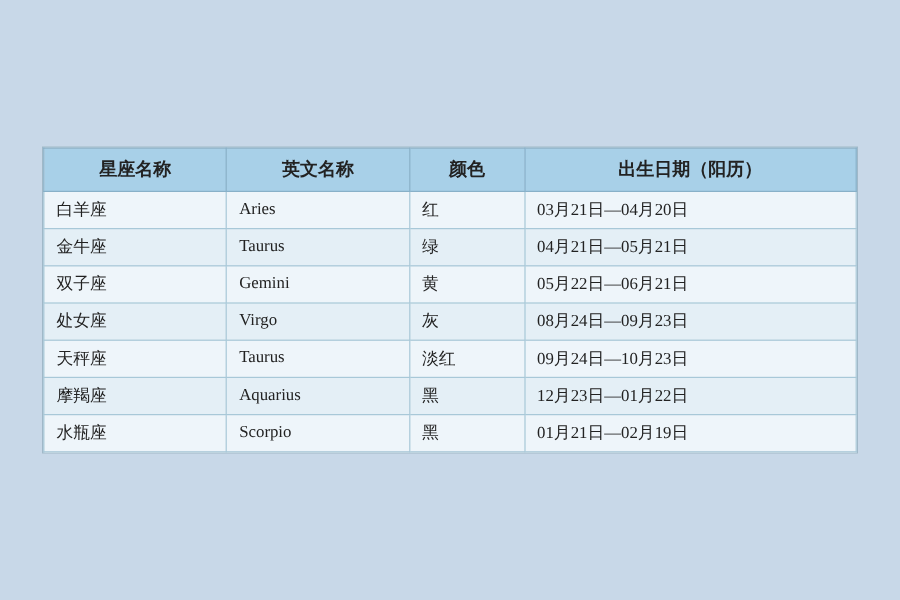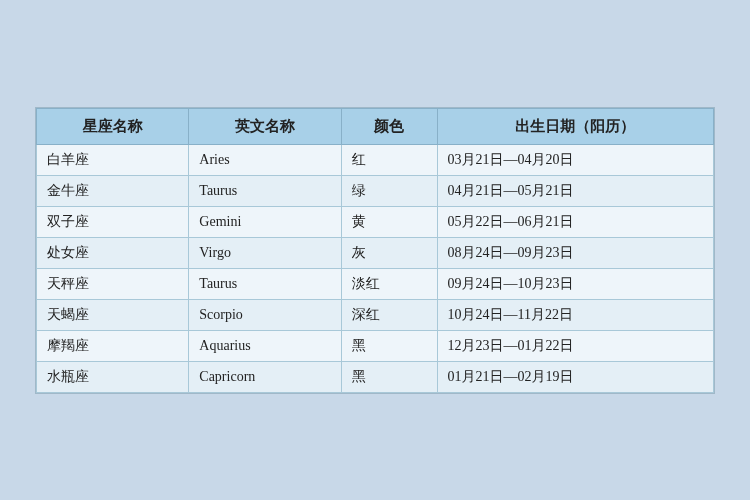--- a/index.html
+++ b/index.html
@@ -106,32 +106,26 @@
           <td>灰</td>
           <td>08月24日—09月23日</td>
         </tr>
         <tr>
           <td>天秤座</td>
           <td>Taurus</td>
           <td>淡红</td>
           <td>09月24日—10月23日</td>
         </tr>
         <tr>
-          <td>天蝎座</td>
-          <td>Scorpio</td>
-          <td>深红</td>
-          <td>10月24日—11月22日</td>
-        </tr>
-        <tr>
           <td>摩羯座</td>
           <td>Aquarius</td>
           <td>黑</td>
           <td>12月23日—01月22日</td>
         </tr>
         <tr>
           <td>水瓶座</td>
-          <td>Capricorn</td>
+          <td>Scorpio</td>
           <td>黑</td>
           <td>01月21日—02月19日</td>
         </tr>
       </tbody>
   </table>
 </div>
 
 </body></html>

